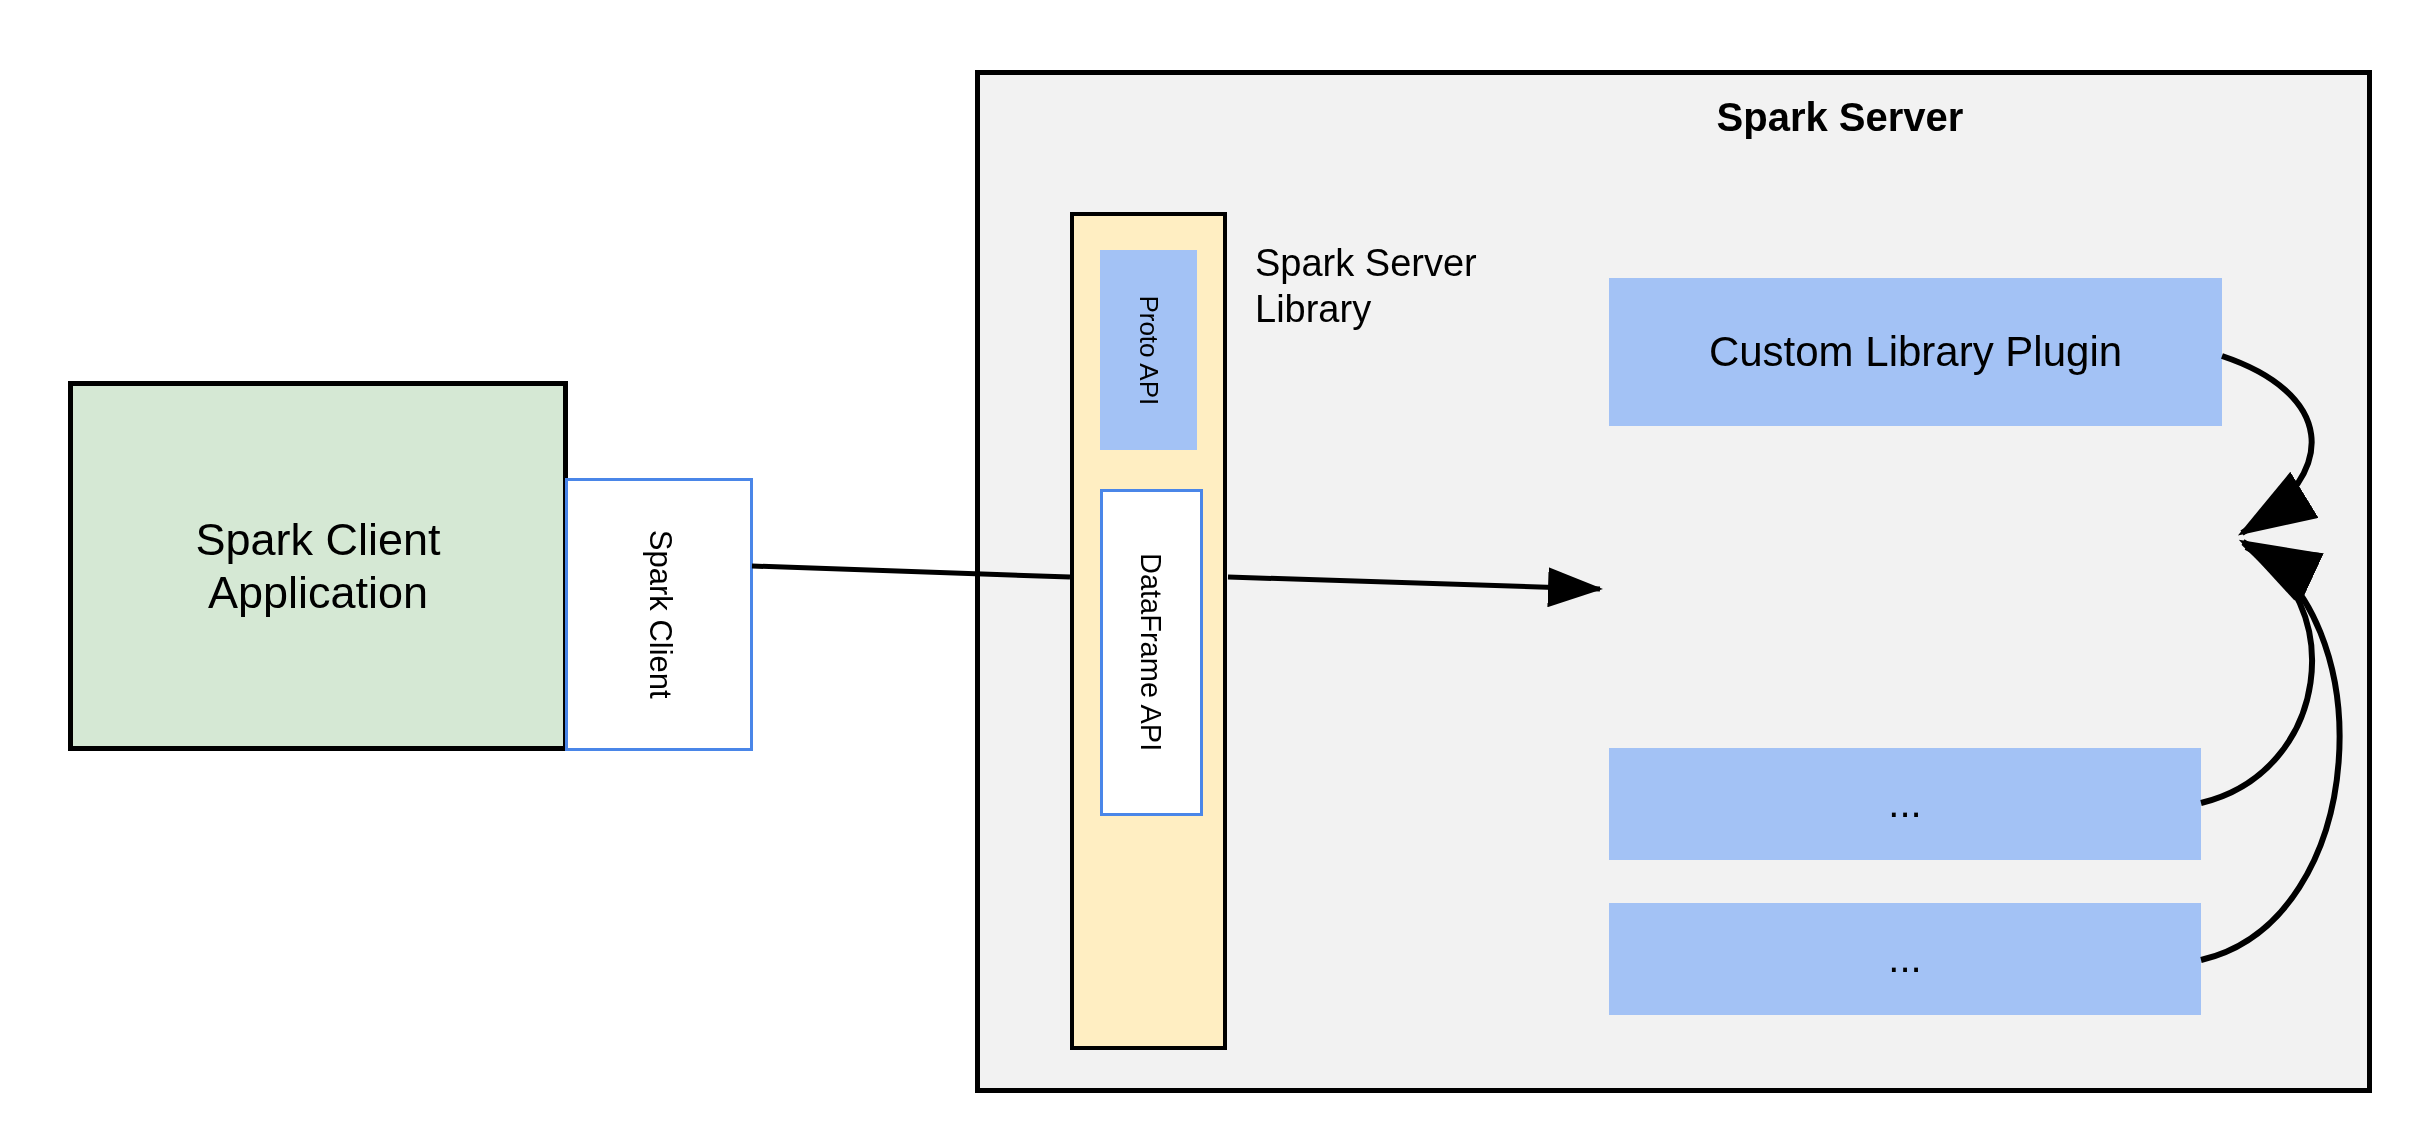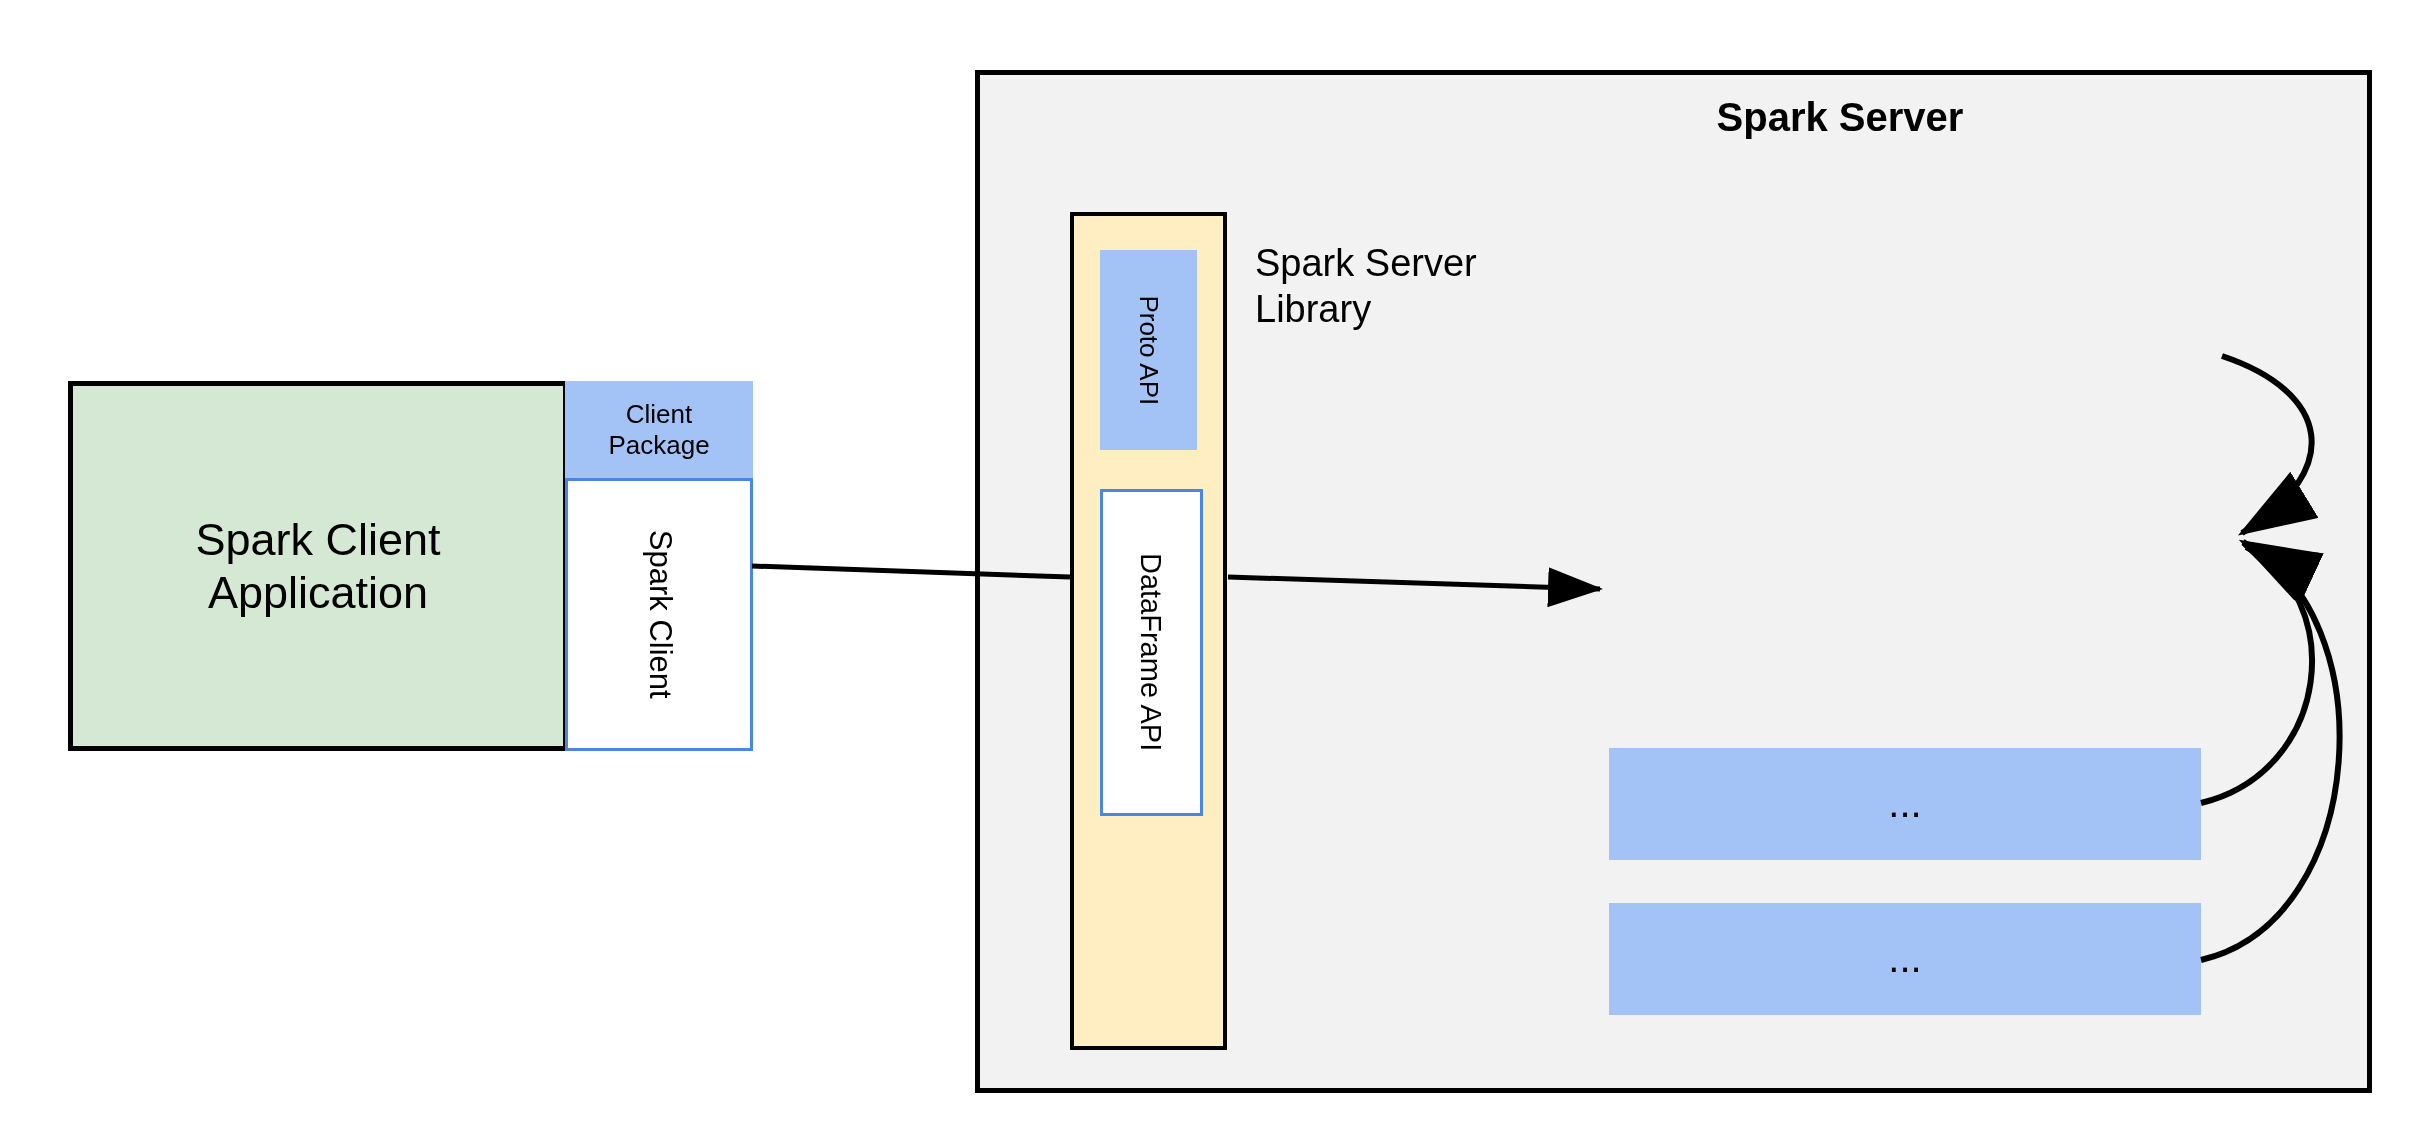--- a/index.html
+++ b/index.html
@@ -214,24 +214,20 @@
 
 <div id="canvas">
 
   <div class="box" id="server-panel"></div>
 
   <div class="box" id="client-app-box">
     <span id="client-app-label">Spark Client
 Application</span>
   </div>
 
-  <div class="box" id="client-package-box">
-    <span id="client-package-label">Client
-Package</span>
-  </div>
 
   <div class="box" id="spark-client-box">
     <span id="spark-client-label">Spark Client</span>
   </div>
 
 
   <div class="box" id="spark-server-title">Spark Server</div>
 
   <div class="box" id="server-library-box"></div>
 
@@ -239,20 +235,23 @@
     <span id="proto-api-label">Proto API</span>
   </div>
 
   <div class="box" id="dataframe-api-box">
     <span id="dataframe-api-label">DataFrame API</span>
   </div>
 
   <div class="box" id="server-library-label">Spark Server
 Library</div>
 
+  <div class="box" id="custom-library-plugin-box">
+    <span>Custom Library Plugin</span>
+  </div>
 
 
   <div class="box" id="ellipsis-box-1">
     <span>...</span>
   </div>
 
   <div class="box" id="ellipsis-box-2">
     <span>...</span>
   </div>
 

